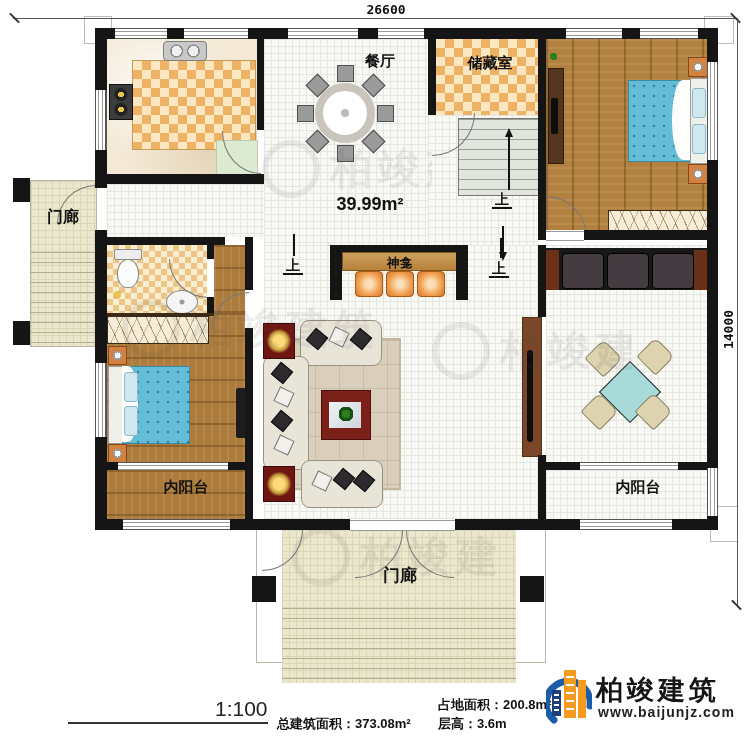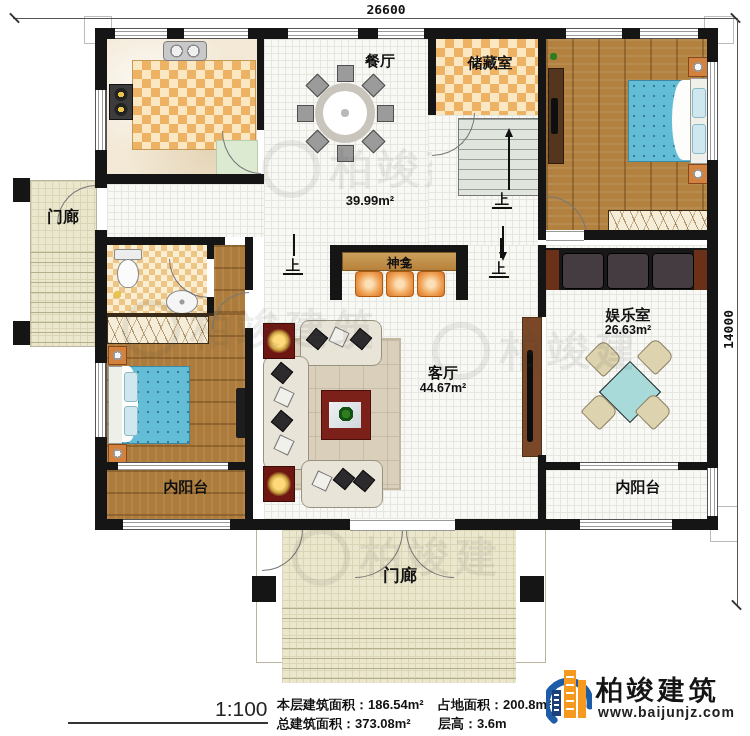--- a/index.html
+++ b/index.html
@@ -272,41 +272,33 @@
   <div class="door d-bl" style="left:406px;top:530px;width:47px;height:47px"></div>
   <div class="door d-br" style="left:262px;top:530px;width:40px;height:40px"></div>
 
   <div class="stepline" style="left:293px;top:234px;height:22px"></div>
   <div class="stepline" style="left:500px;top:238px;height:20px"></div>
 
   <div class="rlabel" style="left:330px;top:52px;width:100px">
     <div class="rname">餐厅</div>
   </div>
   <div class="rlabel" style="left:318px;top:194px;width:104px">
-    <div class="rarea" style="font-size:13px">39.99m²</div>
+    <div class="rarea" style="font-size:18px">39.99m²</div>
   </div>
   <div class="rlabel" style="left:438px;top:54px;width:104px">
     <div class="rname">储藏室</div>
   </div>
   <div class="rlabel" style="left:34px;top:208px;width:58px">
     <div class="rname" style="font-size:16px">门廊</div>
   </div>
   <div class="rlabel" style="left:134px;top:478px;width:104px">
     <div class="rname">内阳台</div>
   </div>
-  <div class="rlabel" style="left:391px;top:364px;width:104px">
-    <div class="rname">客厅</div>
-    <div class="rarea">44.67m²</div>
-  </div>
   <div class="rlabel" style="left:357px;top:256px;width:85px;z-index:6">
     <div class="rname" style="font-size:12.5px">神龛</div>
-  </div>
-  <div class="rlabel" style="left:576px;top:306px;width:104px">
-    <div class="rname">娱乐室</div>
-    <div class="rarea">26.63m²</div>
   </div>
   <div class="rlabel" style="left:586px;top:478px;width:104px">
     <div class="rname">内阳台</div>
   </div>
   <div class="rlabel" style="left:352px;top:566px;width:96px">
     <div class="rname" style="font-size:17px">门廊</div>
   </div>
   <div class="uplabel" style="left:492px;top:192px">上</div>
   <div class="uplabel" style="left:283px;top:258px">上</div>
   <div class="uplabel" style="left:489px;top:261px">上</div>
@@ -323,23 +315,20 @@
     <span class="wm-ring"></span>
     <span class="wm-text">柏竣建筑</span>
   </div>
   <div class="wm" style="left:292px;top:528px;width:210px;overflow:hidden">
     <span class="wm-ring"></span>
     <span class="wm-text">柏竣建筑</span>
   </div>
 
   <div class="titlescale" style="left:215px;top:697px">1:100</div>
   <div class="titleline" style="left:68px;top:722px;width:200px"></div>
-  <div class="info" style="left:277px;top:696px">
-    <span>本层建筑面积：</span><span>186.54m²</span>
-  </div>
   <div class="info" style="left:277px;top:715px">
     <span>总建筑面积：</span><span>373.08m²</span>
   </div>
   <div class="info" style="left:438px;top:696px">
     <span>占地面积：</span><span>200.8m²</span>
   </div>
   <div class="info" style="left:438px;top:715px">
     <span>层高：</span><span>3.6m</span>
   </div>
 

